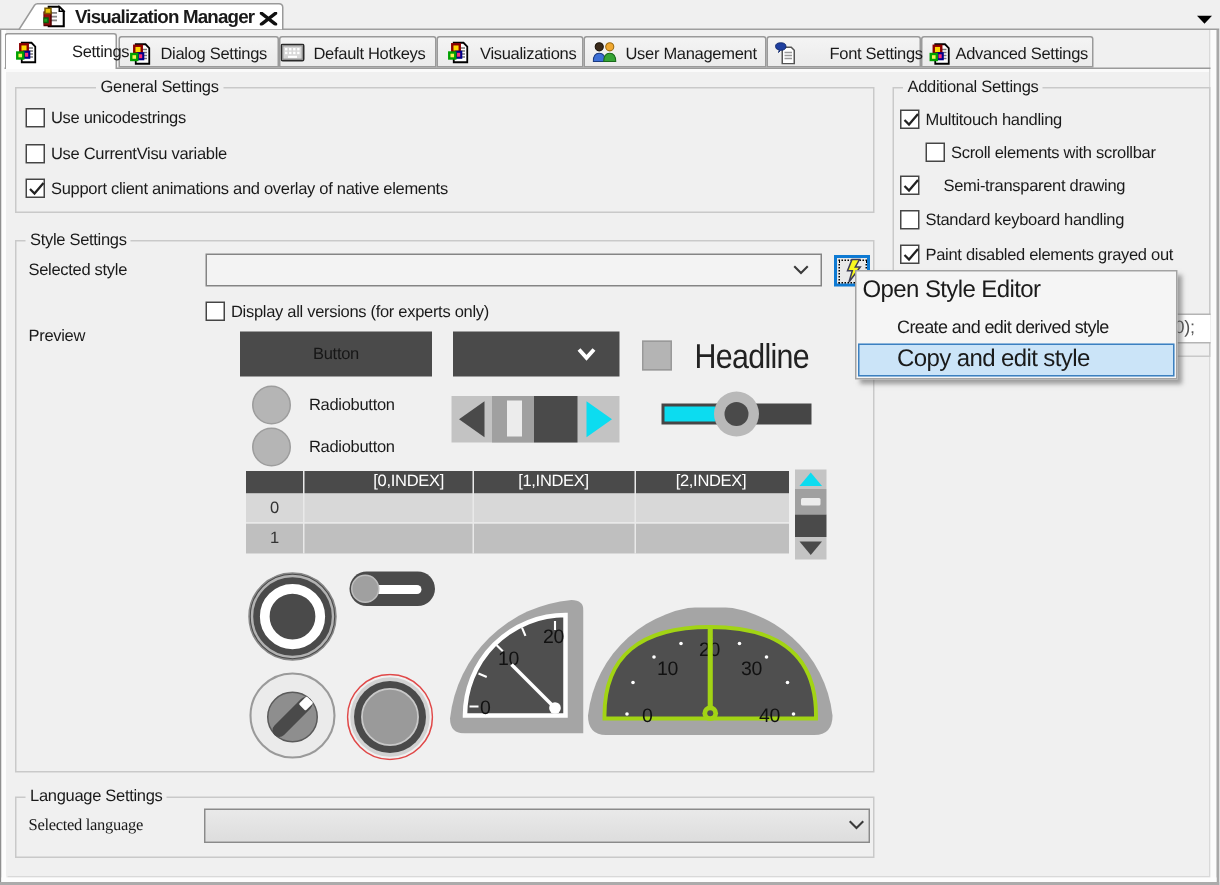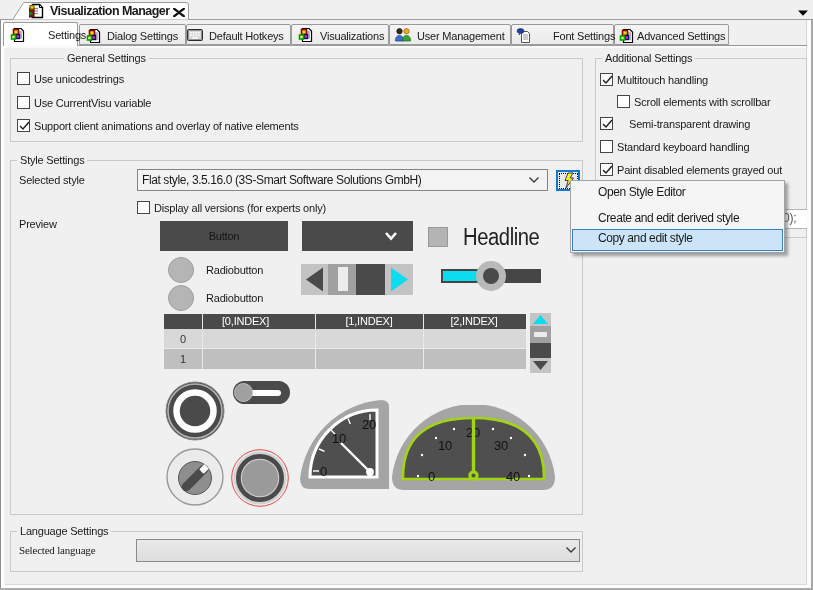--- a/index.html
+++ b/index.html
@@ -187,21 +187,20 @@
         <path d="M1,5 L4,8 L10,1" fill="none" stroke="#222" stroke-width="1.5"></path>
       </svg>
     <div class="cblabel" style="left:617px;top:164px;">Paint disabled elements grayed out</div>
 
     <div class="cb" style="left:137px;top:201px;"></div>
     <div class="cblabel" style="left:154px;top:202px;">Display all versions (for experts only)</div>
   </div>
 
   <div class="abs" style="left:19px;top:174px;">Selected style</div>
   <div class="abs" style="left:137px;top:169px;width:411px;height:22px;background:#f3f3f3;border:1px solid #848484;"></div>
-  <div class="abs" style="left:142px;top:173px;white-space:nowrap;font-size:12px;letter-spacing:-0.4px;">Flat style, 3.5.16.0 (3S-Smart Software Solutions GmbH)</div>
   <svg class="abs" style="left:528px;top:176px;" width="12" height="8" viewBox="0 0 12 8">
       <path d="M1.5,1.5 L6,6 L10.5,1.5" fill="none" stroke="#3a3a3a" stroke-width="1.4"></path>
     </svg>
   <div class="abs" style="left:19px;top:218px;">Preview</div>
 
   <div id="preview">
 
     <div class="abs" style="left:160px;top:221px;width:128px;height:30px;background:#4a4a4a;color:#161616;text-align:center;line-height:30px;">Button</div>
 
     <div class="abs" style="left:302px;top:221px;width:111px;height:30px;background:#4a4a4a;"></div>
@@ -233,21 +232,21 @@
     <div class="abs" style="left:476px;top:261px;width:30px;height:30px;border-radius:50%;background:#b9b9b9;"></div>
     <div class="abs" style="left:483px;top:268px;width:16px;height:16px;border-radius:50%;background:#4a4a4a;"></div>
 
     <div class="abs" style="left:164px;top:314px;width:362px;height:15px;background:#4a4a4a;"></div>
     <div class="abs" style="left:164px;top:329px;width:362px;height:20px;background:#d8d8d8;"></div>
     <div class="abs" style="left:164px;top:349px;width:362px;height:20px;background:#bfbfbf;"></div>
     <div class="abs" style="left:202px;top:314px;width:1px;height:55px;background:#e9e9e9;"></div>
     <div class="abs" style="left:315px;top:314px;width:1px;height:55px;background:#e9e9e9;"></div>
     <div class="abs" style="left:423px;top:314px;width:1px;height:55px;background:#e9e9e9;"></div>
     <div class="abs" style="left:164px;top:348px;width:362px;height:1px;background:#e9e9e9;"></div>
-    <div class="abs" style="left:222px;top:315px;width:74px;color:#fff;text-align:left;">[0,INDEX]</div>
+    <div class="abs" style="left:222px;top:315px;width:74px;color:#fff;text-align:right;">[0,INDEX]</div>
     <div class="abs" style="left:332px;top:315px;width:74px;color:#fff;text-align:center;">[1,INDEX]</div>
     <div class="abs" style="left:437px;top:315px;width:74px;color:#fff;text-align:center;">[2,INDEX]</div>
     <div class="abs" style="left:164px;top:333px;width:38px;color:#333;text-align:center;">0</div>
     <div class="abs" style="left:164px;top:353px;width:38px;color:#333;text-align:center;">1</div>
 
     <div class="abs" style="left:530px;top:313px;width:21px;height:13px;background:#c4c4c4;"></div>
     <svg class="abs" style="left:532px;top:314px;" width="17" height="11" viewBox="0 0 17 11">
         <path d="M8.5,1 L16,10 L1,10 Z" fill="#0cdcf0"></path>
       </svg>
     <div class="abs" style="left:530px;top:326px;width:21px;height:17px;background:#a0a0a0;"></div>
@@ -339,19 +338,19 @@
 
   <div id="menu">
 
     <div class="abs" style="left:556px;top:170px;width:24px;height:21px;background:#e9e9e9;border:2px solid #0e7ad3;"></div>
     <div class="abs" style="left:558.5px;top:172.5px;width:19px;height:16px;border:1px dotted #000;"></div>
     <svg class="abs" style="left:563px;top:172px;" width="12" height="17" viewBox="0 0 12 17">
       <path d="M5,1 L10,1 L7.2,6 L10.5,6 L3,16 L5.2,8.5 L2,8.5 Z" fill="#f7f720" stroke="#3d3d55" stroke-width="1"></path>
     </svg>
 
     <div class="abs" style="left:570px;top:180px;width:215px;height:73px;background:#f5f5f5;border:1px solid #a3a3a3;box-shadow:3px 3px 3px rgba(90,90,90,0.55);"></div>
-    <div class="abs" style="left:598px;top:185px;font-size:12px;letter-spacing:-0.4px;">Open Style Editor</div>
+    <div class="abs" style="left:575px;top:185px;font-size:16px;letter-spacing:-0.4px;">Open Style Editor</div>
     <div class="abs" style="left:598px;top:211px;font-size:12px;letter-spacing:-0.4px;">Create and edit derived style</div>
     <div class="abs" style="left:572px;top:229px;width:211px;height:22px;background:#cbe4f8;border:1px solid #3c80c0;"></div>
-    <div class="abs" style="left:598px;top:231px;font-size:12px;letter-spacing:-0.4px;">Copy and edit style</div>
+    <div class="abs" style="left:598px;top:231px;font-size:16px;letter-spacing:-0.4px;">Copy and edit style</div>
   </div>
 
 </div>
 
 </body></html>

